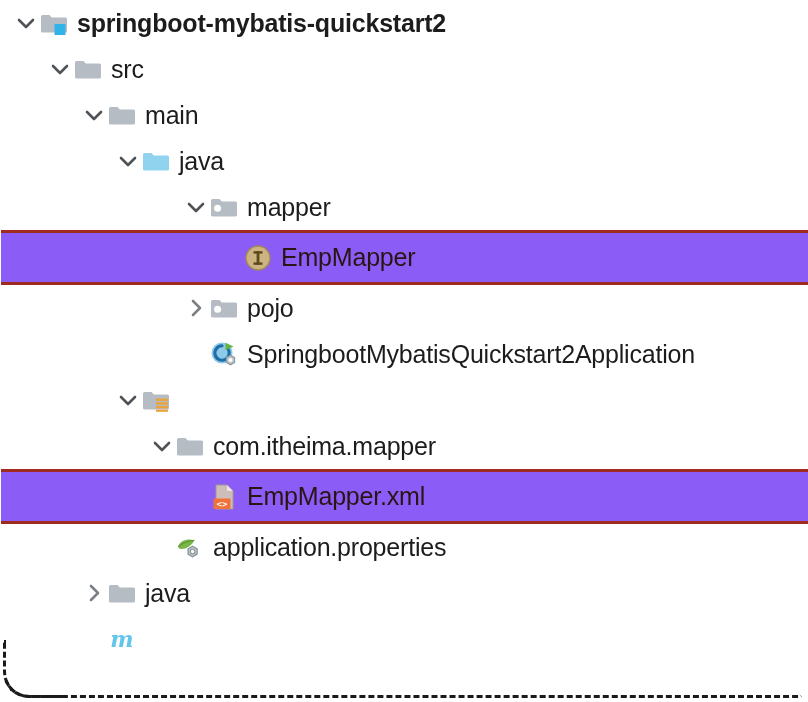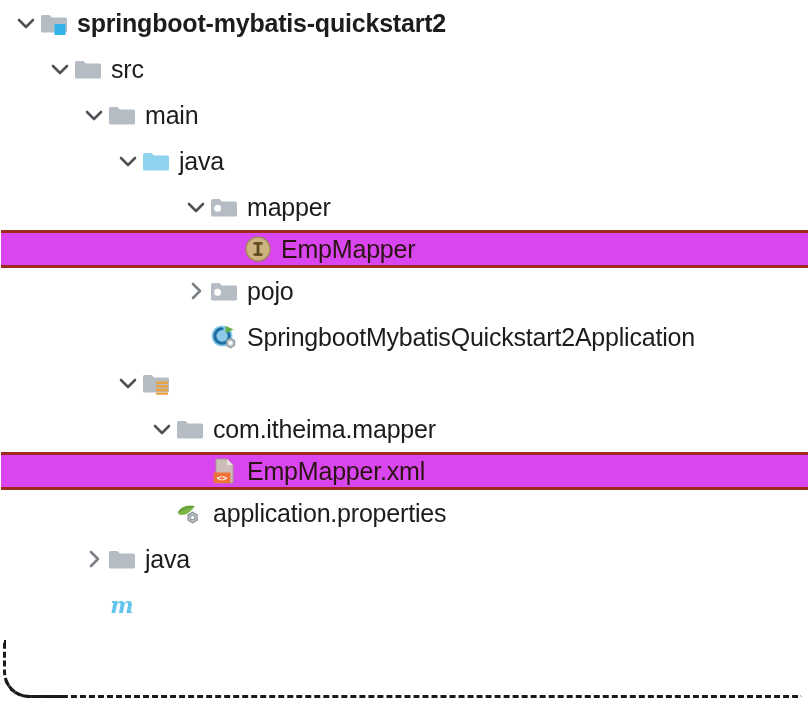--- a/index.html
+++ b/index.html
@@ -64,24 +64,24 @@
   .row {
     position: relative;
     display: flex;
     align-items: center;
     height: 46px;
     width: 808px;
     box-sizing: border-box;
     white-space: nowrap;
   }
   .row.highlight {
-    background: #d946ef;
+    background: #8b5cf6;
     border-top: 3px solid #9e2a20;
     border-bottom: 3px solid #9e2a20;
-    height: 38px;
+    height: 55px;
   }
 
   .indent { flex: 0 0 auto; }
 
   
   .chev {
     flex: 0 0 auto;
     width: 26px;
     height: 26px;
     position: relative;

